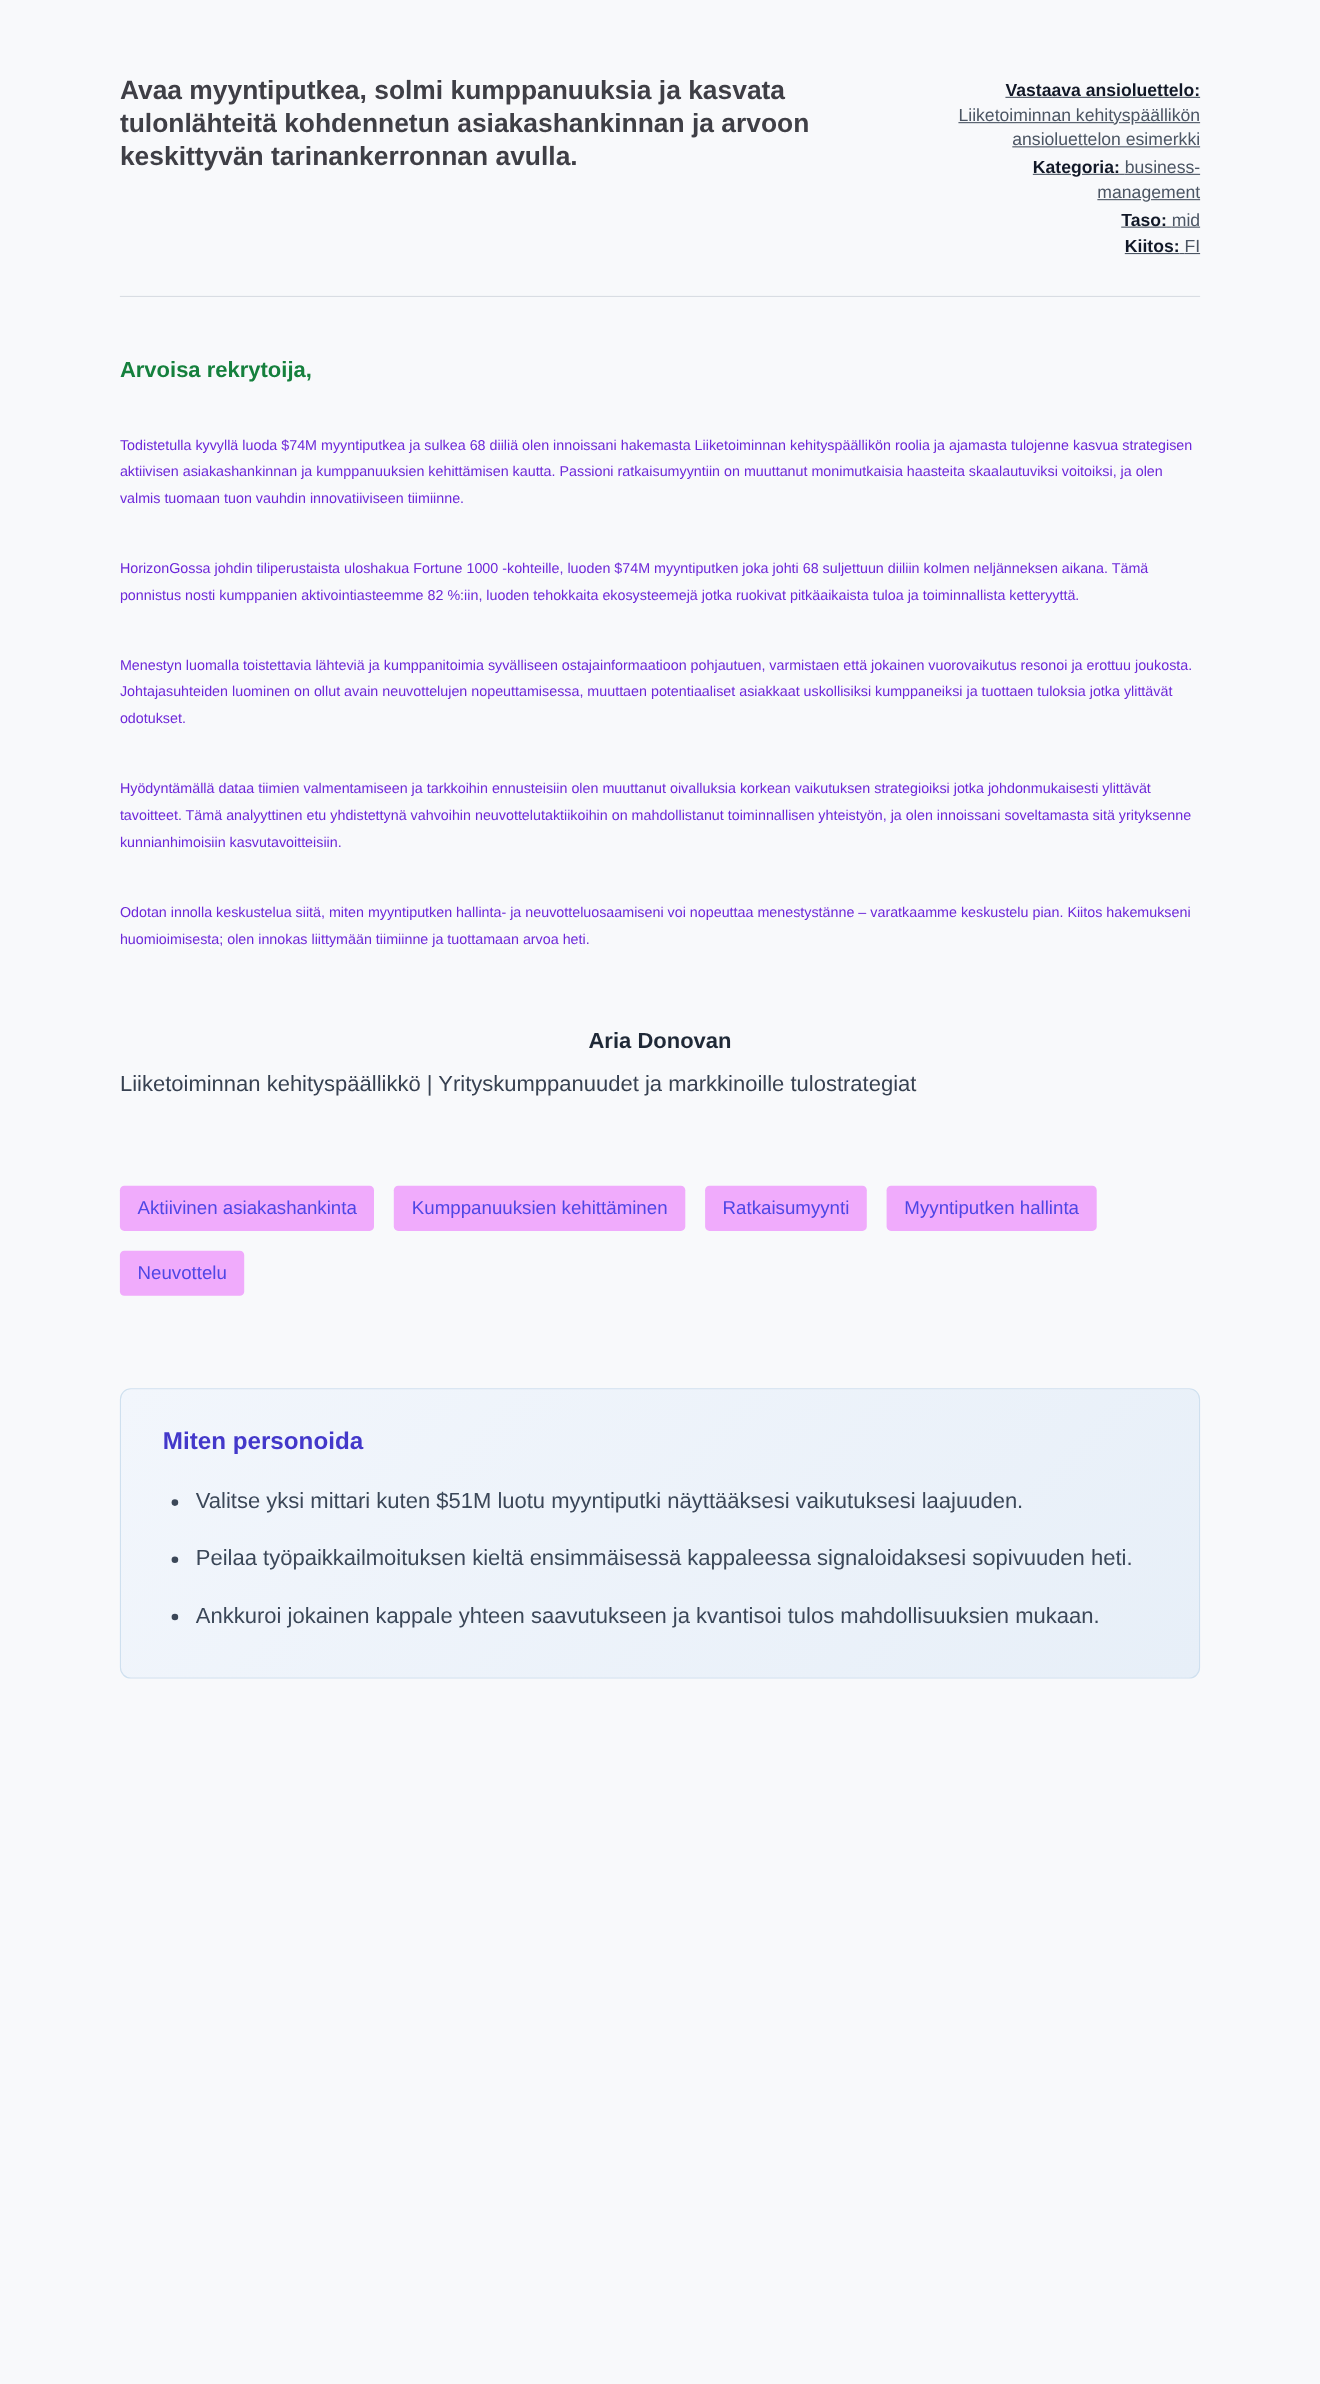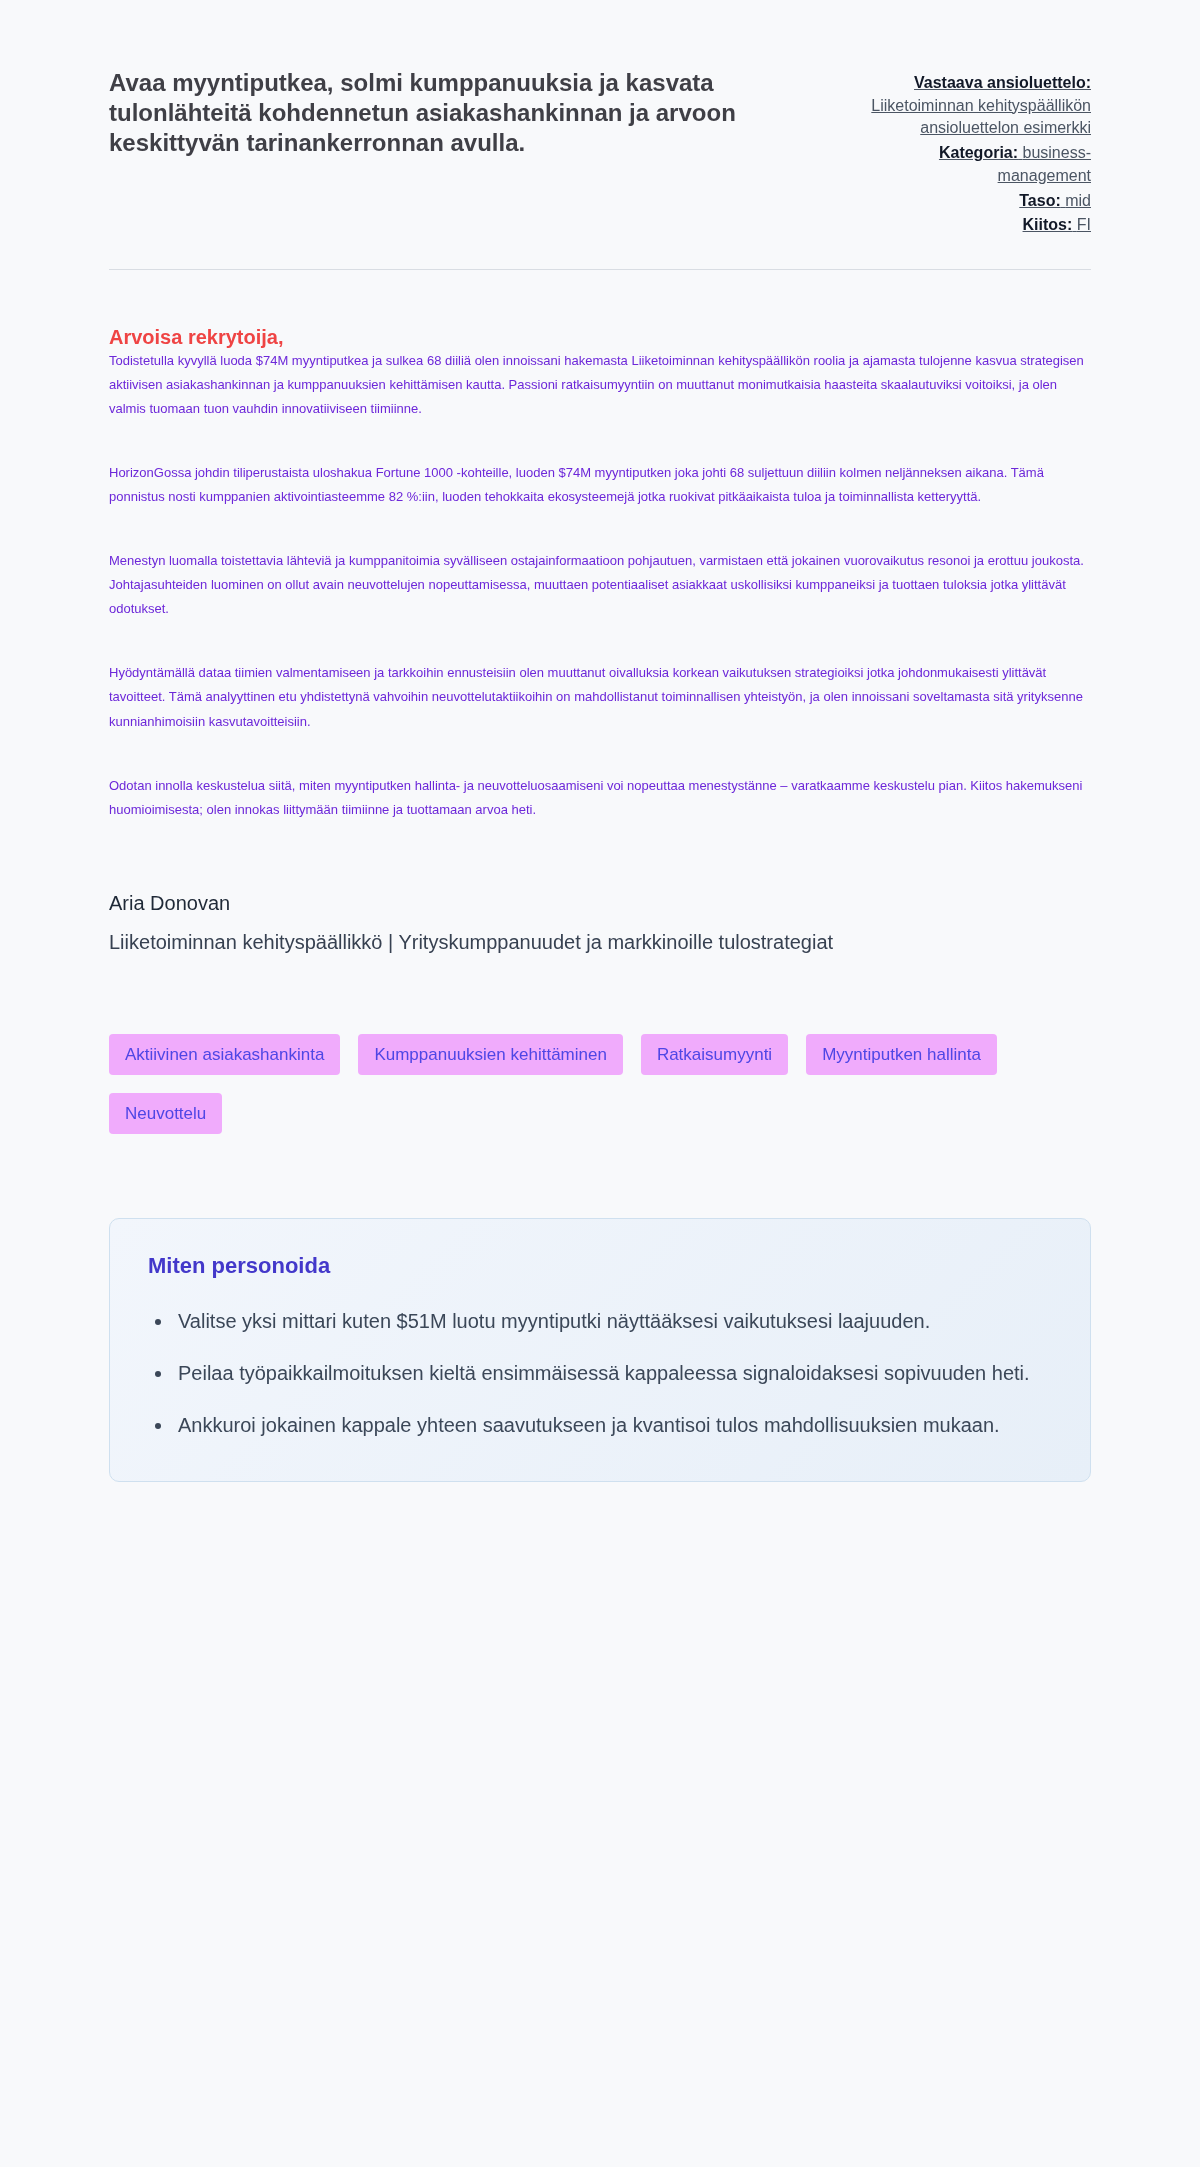--- a/index.html
+++ b/index.html
@@ -47,31 +47,32 @@
   .meta-label { font-weight: 700; color: #111827; }
   .divider {
     border: none;
     border-top: 1px solid #d9dde3;
     margin-top: 30px;
   }
 
   
   .letter { margin-top: 56px; }
   .salutation {
-    color: #ef4444;
+    color: #15803d;
     font-weight: 700;
     font-size: 20px;
+    margin-bottom: 44px;
   }
   .paragraph {
     font-size: 13px;
     line-height: 1.85;
     margin-bottom: 40px;
     color: #6d28d9;
   }
-  .sig-name { font-weight: 400; font-size: 20px; margin-top: 70px; }
+  .sig-name { font-weight: 700; font-size: 20px; margin-top: 70px; text-align: center; }
   .sig-title { font-size: 20px; color: #374151; margin-top: 16px; }
 
   
   .tags { display: flex; flex-wrap: wrap; gap: 18px; margin-top: 80px; }
   .tag {
     display: inline-block;
     background: #f0abfc;
     color: #4f46e5;
     font-size: 17px;
     line-height: 1;

